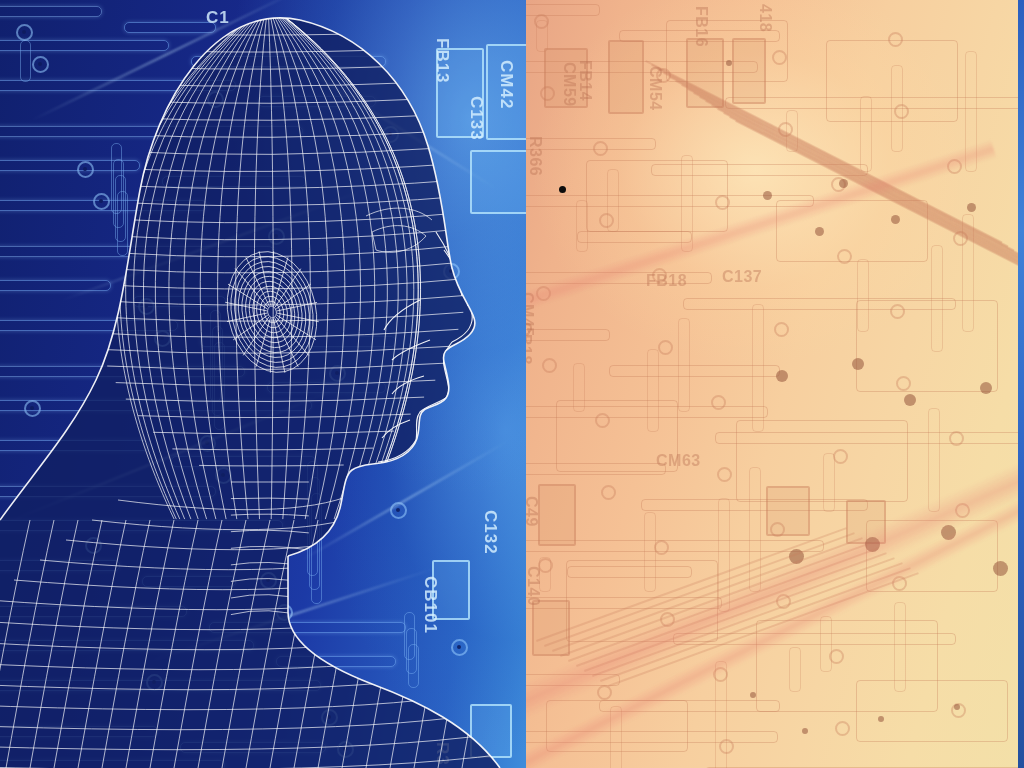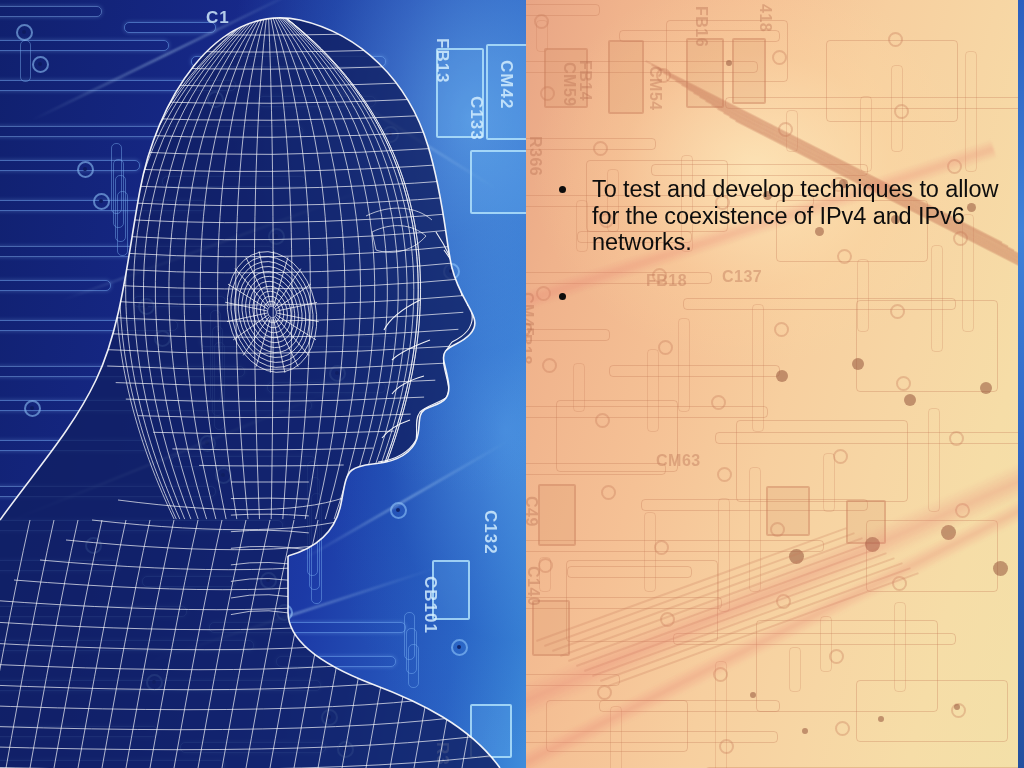--- a/index.html
+++ b/index.html
@@ -681,20 +681,16 @@
     <div class="pink-beam" style="left:-20px; top:760px; width:640px; height:22px; transform:rotate(-27deg);"></div>
     <div class="pink-beam" style="left:-30px; top:300px; width:520px; height:20px; transform:rotate(-18deg);"></div>
   </div>
 
   <div class="right-edge-blue"></div>
 
 
   <div class="bullets">
     <div class="bullet">
       <span class="dot"></span>
-      <span>To test and develop techniques to allow for the coexistence of IPv4 and IPv6 networks.</span>
-    </div>
-    <div class="bullet">
-      <span class="dot"></span>
     </div>
   </div>
 
 </div>
 
 </body></html>

